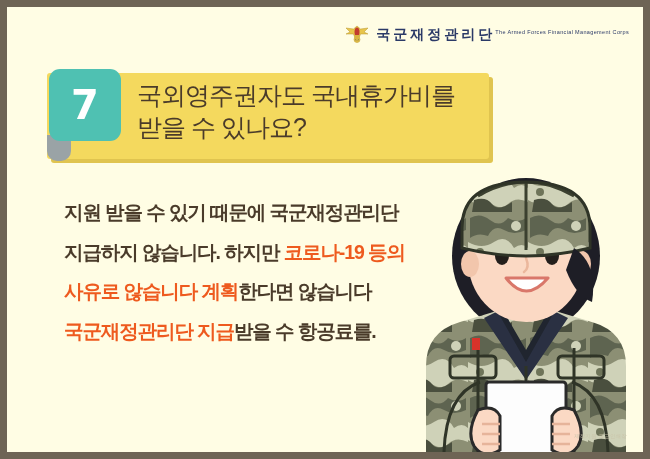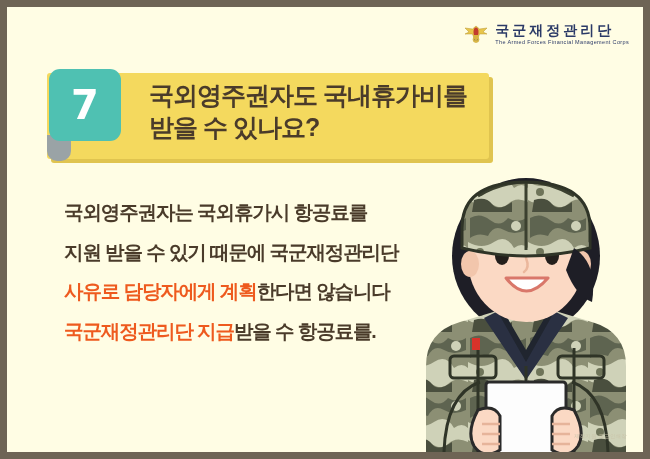--- a/index.html
+++ b/index.html
@@ -16,21 +16,21 @@
     overflow:hidden;
   }
   
   .logo-wrap{
     position:absolute;top:16px;right:14px;
     display:flex;align-items:center;gap:6px;
   }
   .emblem{
     width:26px;height:22px;flex:0 0 26px;position:relative;
   }
-  .logo-text{display:flex;flex-direction:column;line-height:1;}
+  .logo-text{display:flex;flex-direction:row;line-height:1;}
   .logo-kr{
     font-size:14px;font-weight:bold;color:#2B3A67;letter-spacing:3px;
     white-space:nowrap;
   }
   .logo-en{
     font-size:5.5px;color:#2B3A67;letter-spacing:.35px;white-space:nowrap;
     margin-top:3px;
   }
   
   .banner{
@@ -48,22 +48,22 @@
   .num-badge{
     position:absolute;left:42px;top:62px;width:72px;height:72px;
     background:#4FC1B2;border-radius:11px;z-index:3;
     display:flex;align-items:center;justify-content:center;
   }
   .num-badge span{
     color:#FFFFFF;font-size:40px;font-weight:bold;line-height:1;
     font-family:"DejaVu Sans",sans-serif;
   }
   .banner-text{
-    position:absolute;left:142px;top:72px;width:350px;z-index:4;
-    color:#4A3B2A;font-size:25px;font-weight:bold;line-height:1.28;
+    position:absolute;left:130px;top:72px;width:350px;z-index:4;
+    color:#4A3B2A;font-size:25px;font-weight:normal;line-height:1.28;
     letter-spacing:-1px;
   }
   .banner-text .l2{display:block;}
   
   .body-copy{
     position:absolute;left:57px;top:186px;width:420px;z-index:5;
     font-size:19.5px;font-weight:bold;line-height:2.03;
     color:#4A3B2A;letter-spacing:-1.1px;
   }
   .body-copy .line{display:block;white-space:nowrap;}
@@ -172,20 +172,20 @@
       <path d="M166 258 q-16 -6 -22 6 l0 34 q16 10 26 -4 q8 -14 -4 -36 Z" fill="#FBD9C4" stroke="#2A2A2A" stroke-width="3"></path>
       <path d="M74 272 l18 0 M74 282 l18 0 M74 292 l18 0" stroke="#E6B49A" stroke-width="2.5"></path>
       <path d="M162 272 l-18 0 M162 282 l-18 0 M162 292 l-18 0" stroke="#E6B49A" stroke-width="2.5"></path>
 
       <path d="M36 300 q2 -58 36 -70" stroke="#2F3427" stroke-width="3" fill="none"></path>
       <path d="M200 300 q-2 -58 -36 -70" stroke="#2F3427" stroke-width="3" fill="none"></path>
     </svg>
   </div>
 
   <div class="body-copy">
-    <span class="line"><span>국외영주권자는 국외휴가시 항공료를</span></span>
     <span class="line"><span>지원 받을 수 있기 때문에 국군재정관리단</span></span>
-    <span class="line"><span class="hl">사유로 담당자에게 계획</span><span>한다면 않습니다</span></span>
+    <span class="line"><span>지급하지 않습니다. 하지만 </span><span class="hl">코로나-19 등의</span></span>
+    <span class="line"><span class="hl">사유로 않습니다 계획</span><span>한다면 않습니다</span></span>
     <span class="line"><span class="hl">국군재정관리단 지급</span><span>받을 수 항공료를.</span></span>
   </div>
 
   <div class="credit">제작지원 국군인쇄창</div>
 </div>
 
 </body></html>

